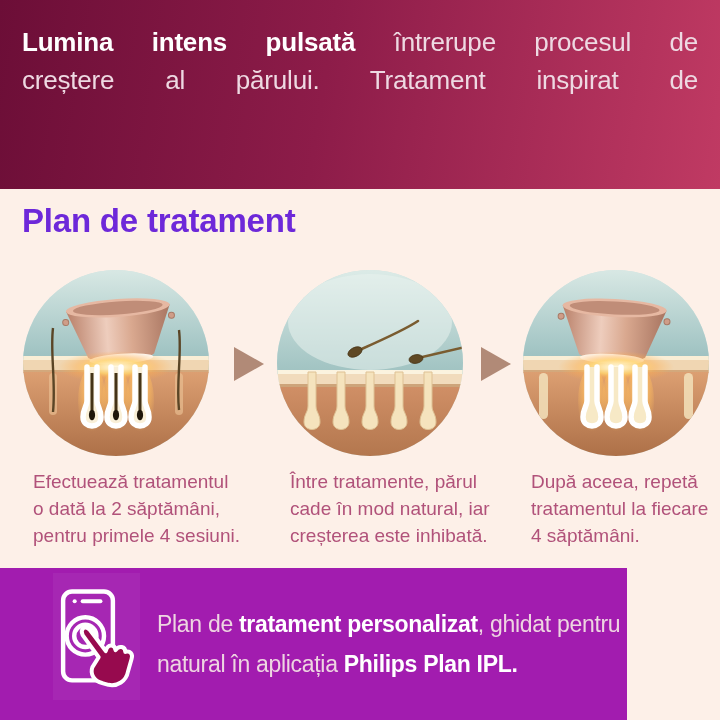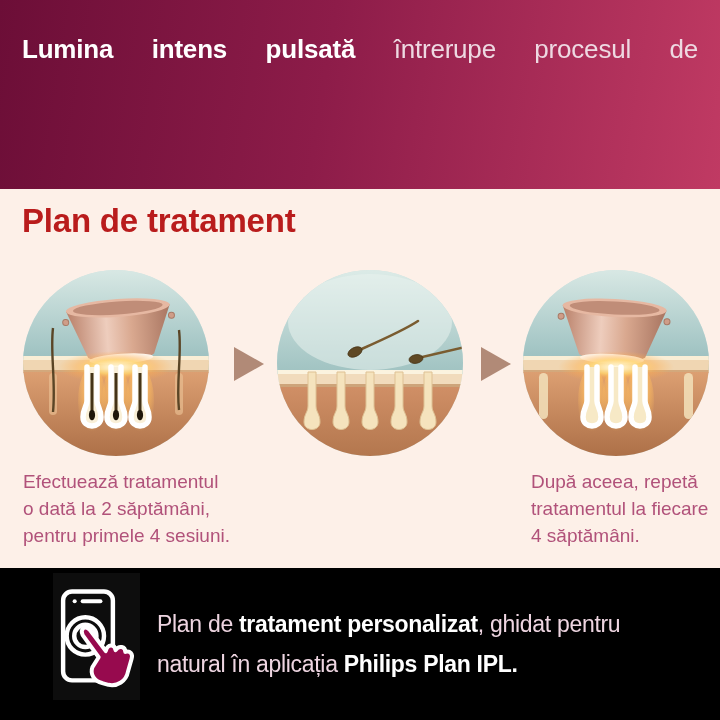--- a/index.html
+++ b/index.html
@@ -5,75 +5,76 @@
   html,body{margin:0;padding:0;background:#555;}
   .canvas{
     position:relative;width:720px;height:720px;overflow:hidden;
     background:#fdf0e8;
     font-family:"Liberation Sans","DejaVu Sans",sans-serif;
   }
   
   .hero{
     position:absolute;left:0;top:0;width:720px;height:189px;
     background:linear-gradient(99deg,#6c0e37 0%,#8d1c49 45%,#c03a63 100%);
-    box-sizing:border-box;padding:30px 22px 0;
+    box-sizing:border-box;padding:23px 22px 0;
   }
   .hero-line{
     color:#eed9e2;font-size:26px;line-height:38px;letter-spacing:-0.2px;
     white-space:nowrap;
   }
   .hero-line.justify{white-space:normal;text-align:justify;text-align-last:justify;}
   .hero-line .b{color:#ffffff;font-weight:700;}
   
   .title{
     position:absolute;left:22px;top:200px;margin:0;
-    font-size:33px;line-height:42px;font-weight:700;color:#b91c1c;letter-spacing:-0.2px;
+    font-size:33px;line-height:42px;font-weight:700;color:#6d28d9;letter-spacing:-0.2px;
   }
   
   .step-circle{
     position:absolute;top:270px;width:186px;height:186px;border-radius:50%;
     overflow:hidden;background:#cfe2df;
   }
   .c1{left:23px}.c2{left:277px}.c3{left:523px}
   .step-circle svg{display:block;width:186px;height:186px;}
   .arrow{
     position:absolute;top:347px;width:0;height:0;
     border-top:17px solid transparent;border-bottom:17px solid transparent;
     border-left:30px solid #b18a77;
   }
   .a1{left:234px}.a2{left:481px}
   
   .caption{
     position:absolute;top:468px;width:252px;
     font-size:19px;line-height:27px;color:#b1527a;white-space:pre-line;
   }
-  .cap1{left:23px}.cap2{left:290px}.cap3{left:531px}
+  .cap1{left:33px}.cap2{left:290px}.cap3{left:531px}
   
   .footer{
-    position:absolute;left:0;top:568px;width:720px;height:152px;background:#000000;
+    position:absolute;left:0;top:568px;width:607px;height:152px;background:#a21caf;padding-left:20px;
   }
   .icon-tile{
     position:absolute;left:53px;top:5px;width:87px;height:127px;
     background:rgba(255,255,255,0.05);
   }
   .icon-tile svg{position:absolute;left:3px;top:13px;}
   .footer-text{
     position:absolute;left:157px;top:36px;
     color:#eed5e1;font-size:23px;line-height:40px;letter-spacing:-0.3px;
   }
   .footer-text .line{white-space:nowrap;}
   .footer-text .b{color:#ffffff;font-weight:700;}
 </style>
 </head>
 <body>
 
 <div class="canvas">
 
   <div class="hero">
     <div class="hero-line justify"><span class="b">Lumina intens pulsată</span> <span>întrerupe procesul de</span></div>
+    <div class="hero-line justify">creștere al părului. Tratament inspirat de</div>
   </div>
 
   <h1 class="title">Plan de tratament</h1>
 
   <div class="step-circle c1">
     <svg viewBox="0 0 186 186">
       <defs>
         <linearGradient id="skyA" x1="0" y1="0" x2="0" y2="1">
           <stop offset="0" stop-color="#d8e8e4"></stop>
             <stop offset="1" stop-color="#95bcbc"></stop>
@@ -230,20 +231,23 @@
       </g>
     </svg>
   </div>
 
   <div class="arrow a1"></div>
   <div class="arrow a2"></div>
 
   <div class="caption cap1">Efectuează tratamentul
 o dată la 2 săptămâni,
 pentru primele 4 sesiuni.</div>
+  <div class="caption cap2">Între tratamente, părul
+cade în mod natural, iar
+creșterea este inhibată.</div>
   <div class="caption cap3">După aceea, repetă
 tratamentul la fiecare
 4 săptămâni.</div>
 
   <div class="footer">
     <div class="icon-tile">
       <svg width="80" height="107" viewBox="0 0 90 120">
         <rect x="8" y="6" width="56" height="100" rx="10" fill="none" stroke="#ffffff" stroke-width="5"></rect>
         <circle cx="21" cy="17" r="2.3" fill="#ffffff"></circle>
         <line x1="30" y1="17" x2="50" y2="17" stroke="#ffffff" stroke-width="4.5" stroke-linecap="round"></line>

